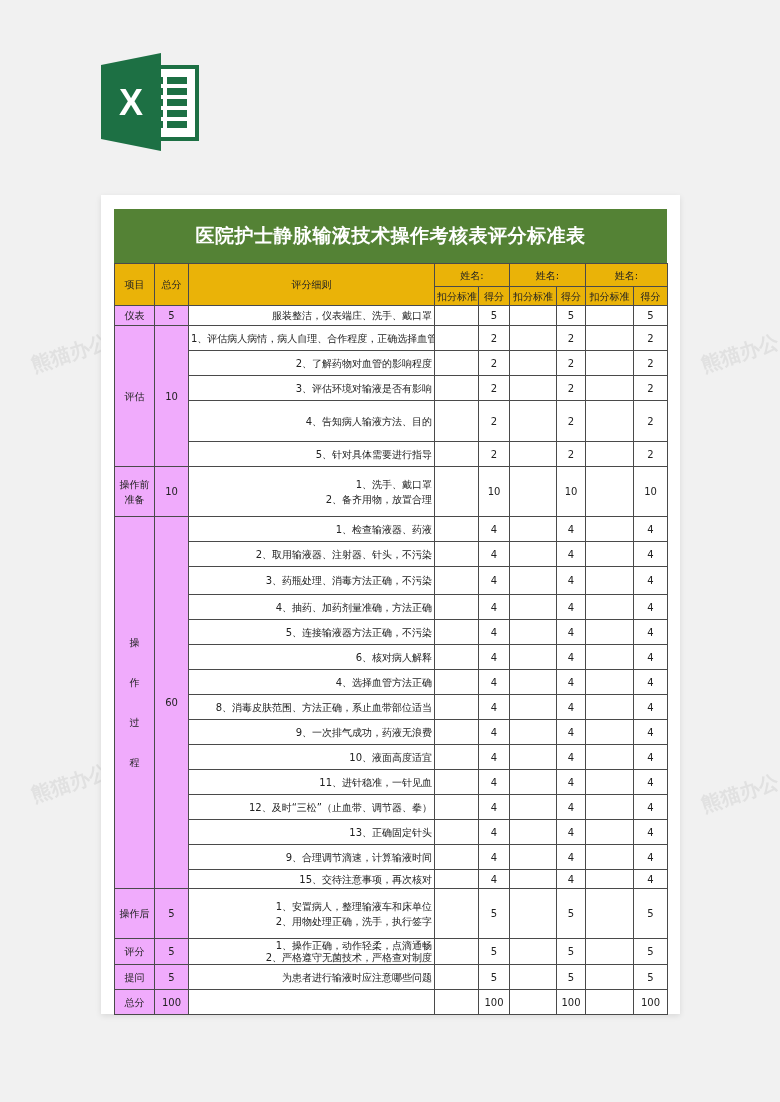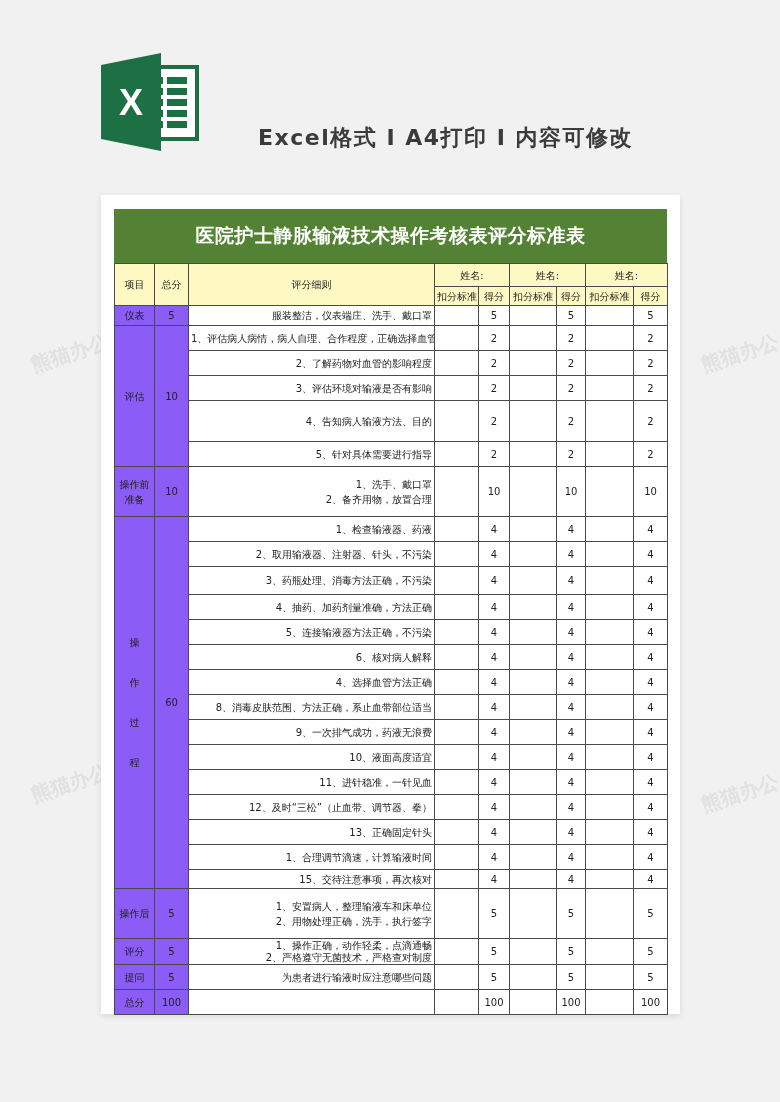--- a/index.html
+++ b/index.html
@@ -39,22 +39,22 @@
     font-size: 10px; color: #222;
   }
   table.grid td {
     border: 1px solid #4a4a4a;
     padding: 0 2px;
     vertical-align: middle;
     overflow: hidden;
     white-space: nowrap;
     line-height: 13px;
   }
-  .hdr { background: #fef9c3; text-align: center; }
-  .side { background: #8b5cf6; text-align: center; }
+  .hdr { background: #eab308; text-align: center; }
+  .side { background: #f0abfc; text-align: center; }
   .c { text-align: center; }
   .l { text-align: right; }
   .ml { white-space: normal !important; line-height: 15px !important; }
   .vtext span { display: block; line-height: 40px; }
   .clip { line-height: 12px !important; }
   .watermark {
     position: absolute; font-size: 20px; font-weight: bold;
     color: rgba(180,180,180,0.25); transform: rotate(-18deg);
     white-space: nowrap; pointer-events: none;
   }
@@ -73,21 +73,20 @@
       <rect x="50" y="46" width="12" height="7"></rect>
         <rect x="66" y="46" width="20" height="7"></rect>
       <rect x="50" y="57" width="12" height="7"></rect>
         <rect x="66" y="57" width="20" height="7"></rect>
       <rect x="50" y="68" width="12" height="7"></rect>
         <rect x="66" y="68" width="20" height="7"></rect>
     </g>
     <polygon points="0,12 60,0 60,98 0,86" fill="#1d7044"></polygon>
     <text x="30" y="62" text-anchor="middle" font-size="36" font-weight="bold" fill="#ffffff" font-family="Liberation Sans, sans-serif">X</text>
   </svg>
-  <div class="hero-sub">Excel格式 I A4打印 I 内容可修改</div>
 </div>
 
 <div class="watermark" style="left:30px;top:340px;">熊猫办公</div>
 <div class="watermark" style="left:700px;top:340px;">熊猫办公</div>
 <div class="watermark" style="left:30px;top:770px;">熊猫办公</div>
 <div class="watermark" style="left:700px;top:780px;">熊猫办公</div>
 
 <div class="card"></div>
 
 <div class="sheet-title">医院护士静脉输液技术操作考核表评分标准表</div>
@@ -319,21 +318,21 @@
   <tr style="height:25px">
     <td class="l">13、正确固定针头</td>
     <td></td>
         <td class="c">4</td>
     <td></td>
         <td class="c">4</td>
     <td></td>
         <td class="c">4</td>
   </tr>
   <tr style="height:25px">
-    <td class="l">1、合理调节滴速，计算输液时间</td>
+    <td class="l">9、合理调节滴速，计算输液时间</td>
     <td></td>
         <td class="c">4</td>
     <td></td>
         <td class="c">4</td>
     <td></td>
         <td class="c">4</td>
   </tr>
   <tr style="height:19px">
     <td class="l">15、交待注意事项，再次核对</td>
     <td></td>

